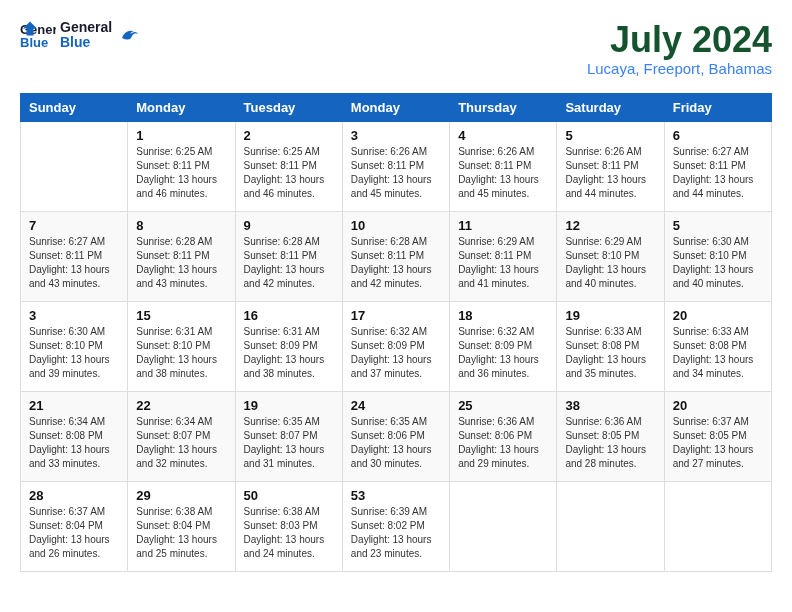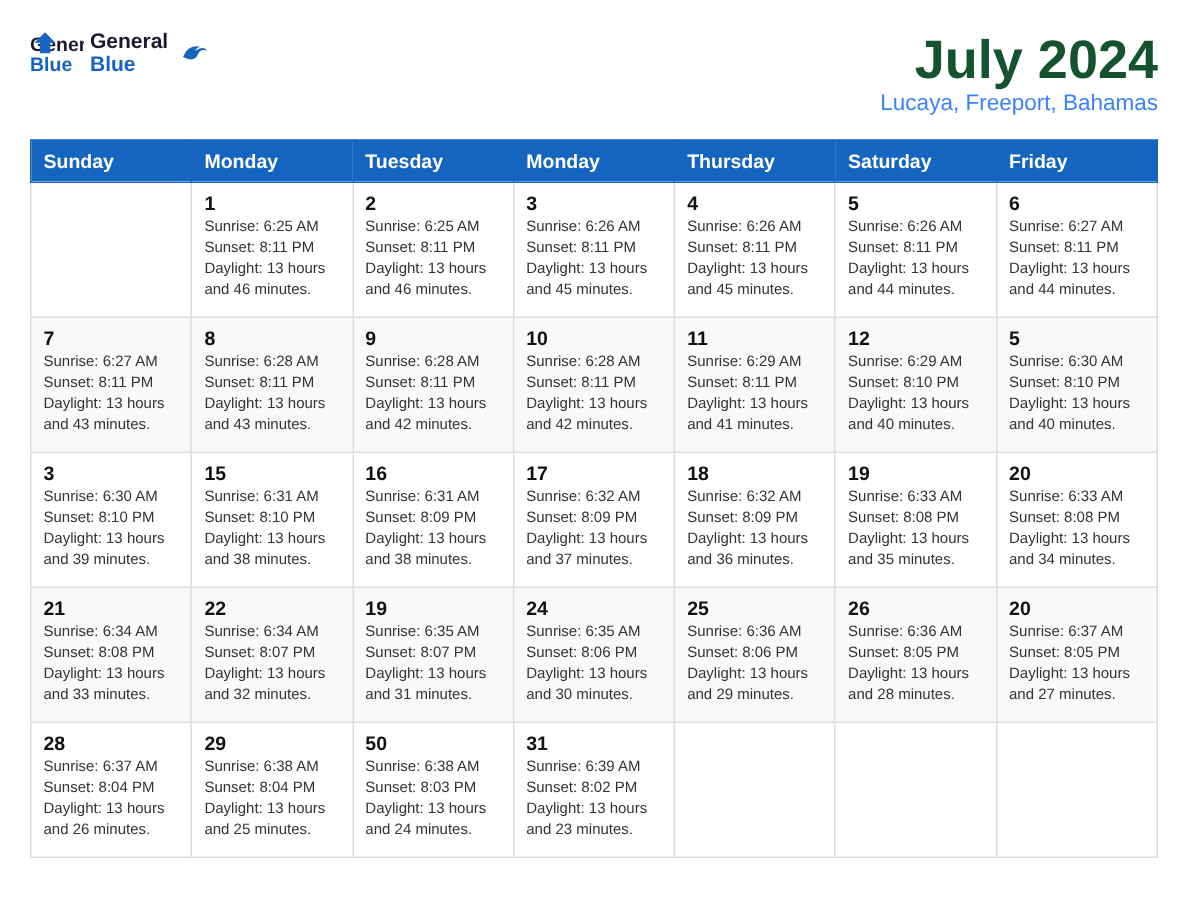--- a/index.html
+++ b/index.html
@@ -218,21 +218,21 @@
         </td>
         <td>
           <div class="day-number">24</div>
           <div class="day-info">Sunrise: 6:35 AM<br>Sunset: 8:06 PM<br>Daylight: 13 hours<br>and 30 minutes.</div>
         </td>
         <td>
           <div class="day-number">25</div>
           <div class="day-info">Sunrise: 6:36 AM<br>Sunset: 8:06 PM<br>Daylight: 13 hours<br>and 29 minutes.</div>
         </td>
         <td>
-          <div class="day-number">26</div>
+          <div class="day-number">38</div>
           <div class="day-info">Sunrise: 6:36 AM<br>Sunset: 8:05 PM<br>Daylight: 13 hours<br>and 28 minutes.</div>
         </td>
         <td>
           <div class="day-number">20</div>
           <div class="day-info">Sunrise: 6:37 AM<br>Sunset: 8:05 PM<br>Daylight: 13 hours<br>and 27 minutes.</div>
         </td>
       </tr>
       <tr class="week-row">
         <td>
           <div class="day-number">28</div>
@@ -240,21 +240,21 @@
         </td>
         <td>
           <div class="day-number">29</div>
           <div class="day-info">Sunrise: 6:38 AM<br>Sunset: 8:04 PM<br>Daylight: 13 hours<br>and 25 minutes.</div>
         </td>
         <td>
           <div class="day-number">50</div>
           <div class="day-info">Sunrise: 6:38 AM<br>Sunset: 8:03 PM<br>Daylight: 13 hours<br>and 24 minutes.</div>
         </td>
         <td>
-          <div class="day-number">31</div>
+          <div class="day-number">53</div>
           <div class="day-info">Sunrise: 6:39 AM<br>Sunset: 8:02 PM<br>Daylight: 13 hours<br>and 23 minutes.</div>
         </td>
         <td class="empty-cell"></td>
         <td class="empty-cell"></td>
         <td class="empty-cell"></td>
       </tr>
     </tbody>
 </table>
 
 </body></html>

